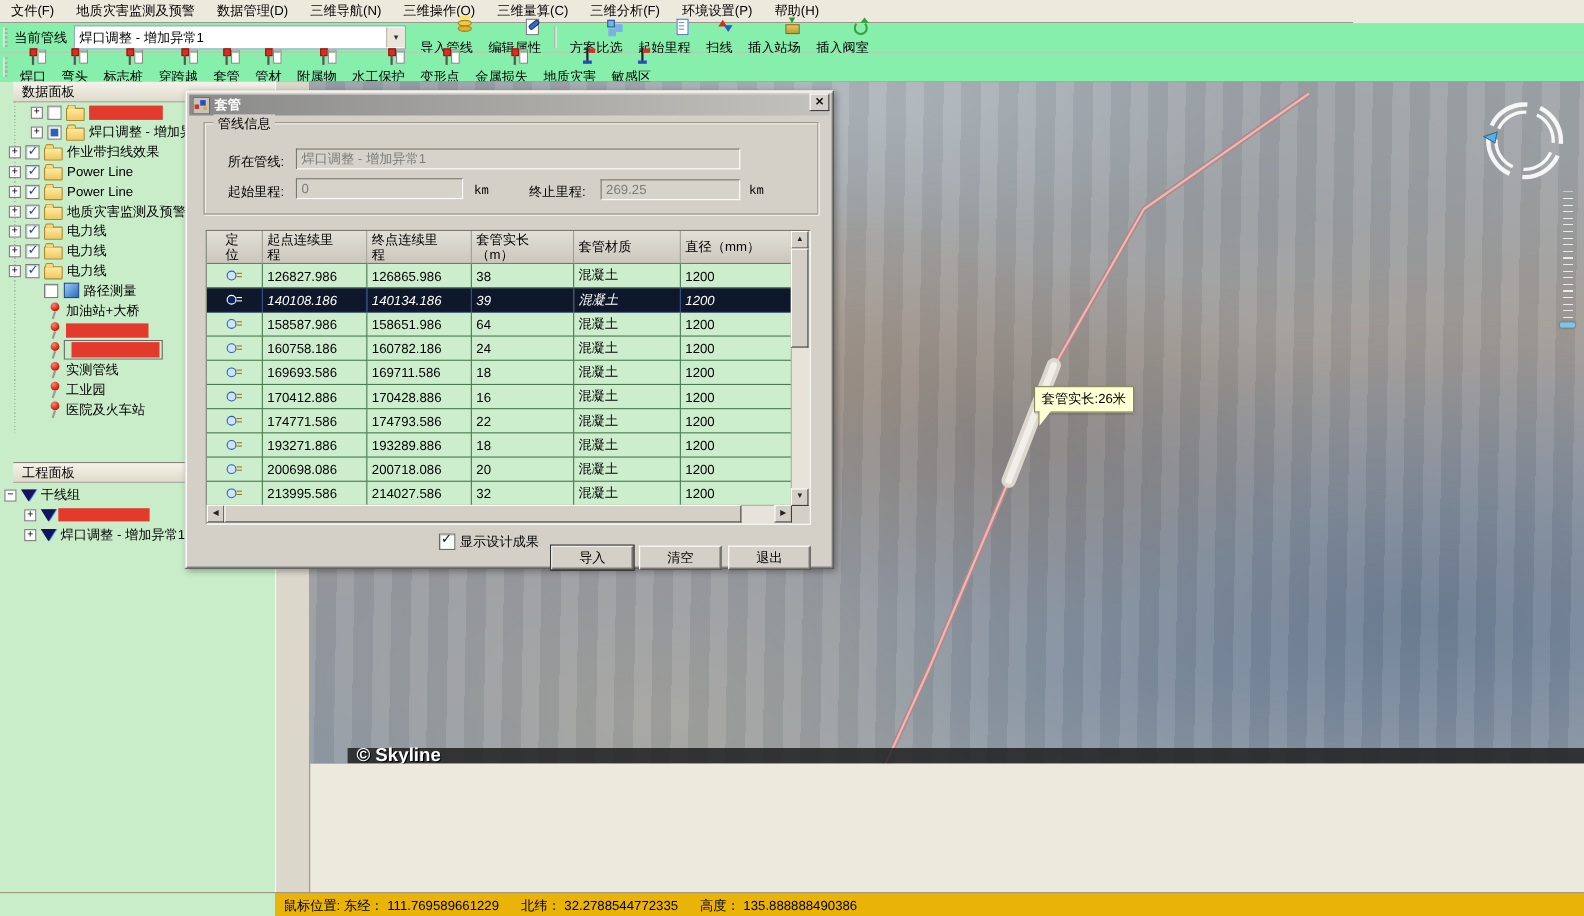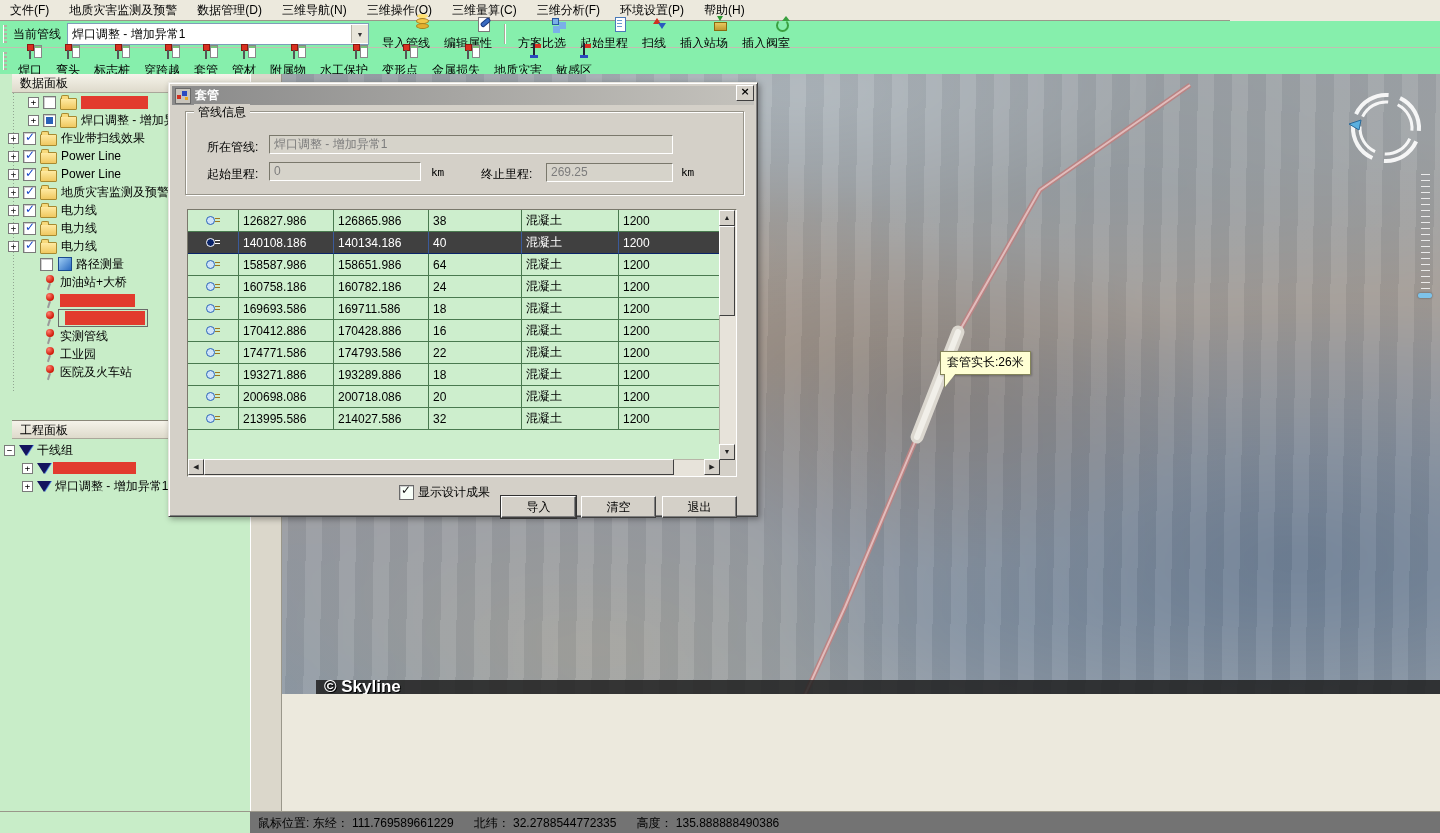--- a/index.html
+++ b/index.html
@@ -113,21 +113,21 @@
   
   .grid{position:absolute;left:18px;top:126px;width:550px;height:268px;border-top:1px solid #7a786c;border-left:1px solid #7a786c;border-right:1px solid #fff;border-bottom:1px solid #fff;background:#cdeecd;box-sizing:border-box;}
   .gwrap{position:absolute;left:0;top:0;width:532px;height:250px;overflow:hidden;}
   .grow{display:flex;height:22px;}
   .ghead{height:30px;background:#d6d2ca;}
   .gcell{box-sizing:border-box;border-right:1px solid #49794f;border-bottom:1px solid #49794f;padding:0 0 0 4px;display:flex;align-items:center;overflow:hidden;}
   .ghead .gcell{border-right:1px solid #9a978c;border-bottom:1px solid #7a786c;background:linear-gradient(#e2dfd7,#cbc7bd);}
   .ghead .gcell span{display:inline-block;line-height:13px;}
   .c0{width:51px;justify-content:center;padding-left:0;}
   .c1{width:95px;}.c2{width:95px;}.c3{width:93px;}.c4{width:97px;}.c5{width:101px;}
-  .grow.sel .gcell{background:#404040;color:#fff;border-right-color:#3a5a9a;border-bottom-color:#0a246a;}
+  .grow.sel .gcell{background:#0f172a;color:#fff;border-right-color:#3a5a9a;border-bottom-color:#0a246a;font-style:italic;}
   .loc{width:14px;height:12px;position:relative;}
   .loc::before{content:"";position:absolute;left:0;top:1px;width:7px;height:7px;border:1px solid #2a62b8;border-radius:50%;background:#cfe4f8;}
   .loc::after{content:"";position:absolute;left:9px;top:3px;width:5px;height:1px;background:#a07820;box-shadow:0 3px 0 #a07820;}
   .sel .loc::before{border-color:#fff;background:#0a246a;}
   .sel .loc::after{background:#fff;box-shadow:0 3px 0 #fff;}
   .vscroll{position:absolute;right:0;top:0;width:16px;height:250px;background:#e7e3da;border-left:1px solid #b8b5a8;}
   .hscroll{position:absolute;left:0;bottom:0;width:532px;height:16px;background:#e7e3da;border-top:1px solid #b8b5a8;}
   .sb-btn{position:absolute;width:16px;height:16px;background:#d4d0c8;border-top:1px solid #fff;border-left:1px solid #fff;border-right:1px solid #404040;border-bottom:1px solid #404040;box-sizing:border-box;font-size:7px;text-align:center;line-height:14px;color:#222;}
   .sb-thumb{position:absolute;background:#d4d0c8;border-top:1px solid #fff;border-left:1px solid #fff;border-right:1px solid #404040;border-bottom:1px solid #404040;box-sizing:border-box;}
   .corner{position:absolute;right:0;bottom:0;width:16px;height:16px;background:#d4d0c8;}
@@ -136,21 +136,21 @@
   .dlg-footer{position:absolute;left:0;top:399px;width:588px;height:26px;}
   .fchk{position:absolute;left:230px;top:3px;width:13px;height:13px;background:#f8fff8;border:1px solid #6a6a6a;box-shadow:inset 1px 1px 0 #cfcfcf;}
   .fchk .chk{position:absolute;left:1px;top:-3px;color:#101010;font-size:12px;font-weight:bold;}
   .fchk-lbl{position:absolute;left:249px;top:2px;}
   .btn{position:absolute;top:14px;width:75px;height:22px;background:#d4d0c8;border-top:1px solid #fff;border-left:1px solid #fff;border-right:1px solid #404040;border-bottom:1px solid #404040;box-shadow:inset -1px -1px 0 #808080;text-align:center;line-height:20px;cursor:default;box-sizing:border-box;}
   .btn-import{left:332px;outline:1px solid #333;}
   .btn-clear{left:412px;}
   .btn-exit{left:493px;}
 
   
-  .statusbar{position:absolute;left:0;top:811px;width:1440px;height:22px;background:#737373;border-top:1px solid #9a978a;display:flex;align-items:center;}
+  .statusbar{position:absolute;left:0;top:811px;width:1440px;height:22px;background:#eab308;border-top:1px solid #9a978a;display:flex;align-items:center;}
   .status-left{width:250px;height:22px;background:#c8edc8;flex:0 0 auto;}
   .status-text{display:flex;gap:20px;padding-left:8px;white-space:nowrap;}
 </style>
 </head>
 <body>
 
 <div class="app">
 
   <div class="menubar" id="menubar">
       <div class="menu-item">文件(F)</div>
@@ -452,37 +452,57 @@
     <div class="tbox" style="left:100px;top:52px;width:404px;">焊口调整 - 增加异常1</div>
     <span class="fld-label" style="left:38px;top:83px;">起始里程:</span>
     <div class="tbox" style="left:100px;top:79px;width:152px;">0</div>
     <span class="unit" style="left:262px;top:83px;">km</span>
     <span class="fld-label" style="left:312px;top:83px;">终止里程:</span>
     <div class="tbox" style="left:377px;top:80px;width:127px;">269.25</div>
     <span class="unit" style="left:512px;top:83px;">km</span>
 
     <div class="grid">
       <div class="gwrap" id="grid-body">
+          <div class="grow ghead">
+            <div class="gcell c0">
+              <span style="max-width: 16px;">定位</span>
+            </div>
+            <div class="gcell c1">
+              <span style="max-width: 66px;">起点连续里程</span>
+            </div>
+            <div class="gcell c2">
+              <span style="max-width: 66px;">终点连续里程</span>
+            </div>
+            <div class="gcell c3">
+              <span style="max-width: 70px;">套管实长（m）</span>
+            </div>
+            <div class="gcell c4">
+              <span style="max-width: 62px;">套管材质</span>
+            </div>
+            <div class="gcell c5">
+              <span style="max-width: 72px;">直径（mm）</span>
+            </div>
+          </div>
           <div class="grow">
             <div class="gcell c0">
               <span class="loc"></span>
             </div>
             <div class="gcell c1">126827.986</div>
             <div class="gcell c2">126865.986</div>
             <div class="gcell c3">38</div>
             <div class="gcell c4">混凝土</div>
             <div class="gcell c5">1200</div>
           </div>
           <div class="grow sel">
             <div class="gcell c0">
               <span class="loc"></span>
             </div>
             <div class="gcell c1">140108.186</div>
             <div class="gcell c2">140134.186</div>
-            <div class="gcell c3">40</div>
+            <div class="gcell c3">39</div>
             <div class="gcell c4">混凝土</div>
             <div class="gcell c5">1200</div>
           </div>
           <div class="grow">
             <div class="gcell c0">
               <span class="loc"></span>
             </div>
             <div class="gcell c1">158587.986</div>
             <div class="gcell c2">158651.986</div>
             <div class="gcell c3">64</div>

